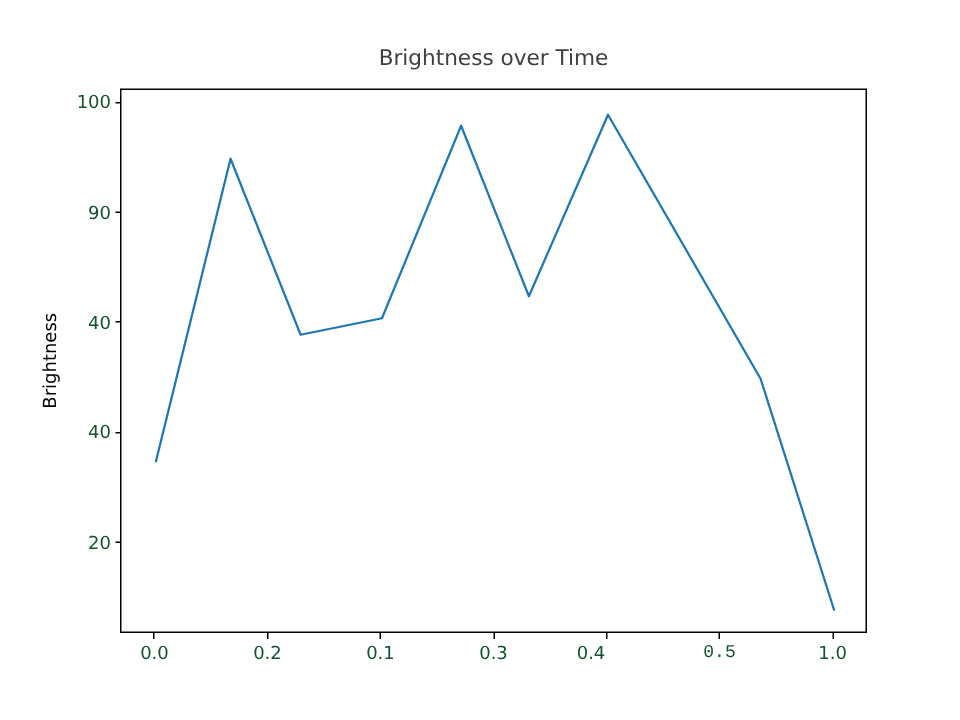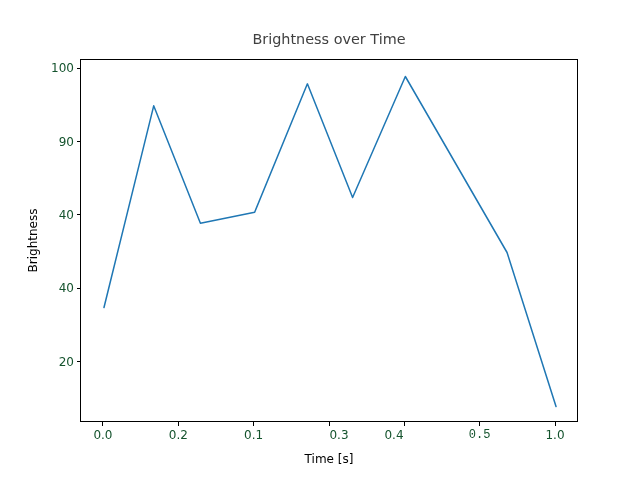--- a/index.html
+++ b/index.html
@@ -106,32 +106,31 @@
 
   <div id="plot-area">
     <svg id="data-svg" viewBox="0 0 498 363" preserveAspectRatio="none" xmlns="http://www.w3.org/2000/svg">
       <polyline id="series-path" fill="none" stroke="#1f77b4" stroke-width="1.5" stroke-linejoin="round" stroke-linecap="round" points="22.98,247.50 72.70,45.83 119.41,163.17 173.66,152.17 226.40,23.83 271.60,137.50 324.34,16.50 426.05,192.50 475.02,346.50"></polyline>
     </svg>
   </div>
 
   <div id="x-ticks"></div>
   <div id="y-ticks"></div>
 
-  <div id="xlabel">Time [s]</div>
 
   <div id="ylabel">Brightness</div>
 
 <div class="tick-mark xtick-mark" style="left: 102.479px; top: 422px;"></div>
     <div class="tick-label xtick-label" style="left: 102.979px; top: 428px;">0.0</div>
     <div class="tick-mark xtick-mark" style="left: 177.819px; top: 422px;"></div>
     <div class="tick-label xtick-label" style="left: 178.319px; top: 428px;">0.2</div>
     <div class="tick-mark xtick-mark" style="left: 253.16px; top: 422px;"></div>
     <div class="tick-label xtick-label" style="left: 253.66px; top: 428px;">0.1</div>
     <div class="tick-mark xtick-mark" style="left: 328.5px; top: 422px;"></div>
-    <div class="tick-label xtick-label" style="left: 339px; top: 428px;">0.3</div>
+    <div class="tick-label xtick-label" style="left: 329px; top: 428px;">0.3</div>
     <div class="tick-mark xtick-mark" style="left: 403.84px; top: 422px;"></div>
     <div class="tick-label xtick-label" style="left: 394px; top: 428px;">0.4</div>
     <div class="tick-mark xtick-mark" style="left: 479.181px; top: 422px;"></div>
     <div class="tick-label xtick-label" style="left: 479.681px; top: 428px; font-family: Liberation Mono, monospace;">0.5</div>
     <div class="tick-mark xtick-mark" style="left: 554.521px; top: 422px;"></div>
     <div class="tick-label xtick-label" style="left: 555.021px; top: 428px;">1.0</div>
     <div class="tick-mark ytick-mark" style="left: 76.5px; top: 361px;"></div>
     <div class="tick-label ytick-label" style="right: 566px; top: 361.5px;">20</div>
     <div class="tick-mark ytick-mark" style="left: 76.5px; top: 287.667px;"></div>
     <div class="tick-label ytick-label" style="right: 566px; top: 288.167px;">40</div>

